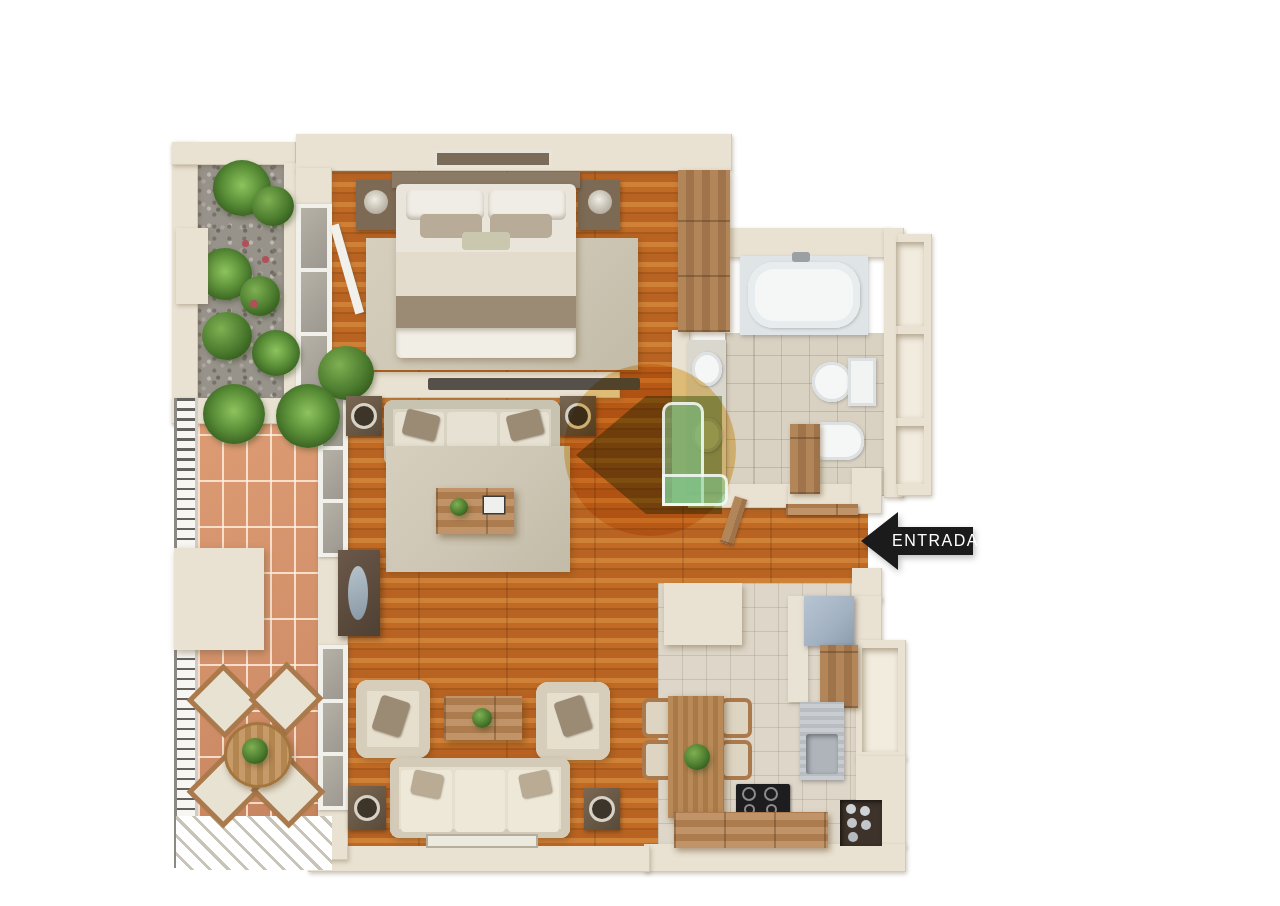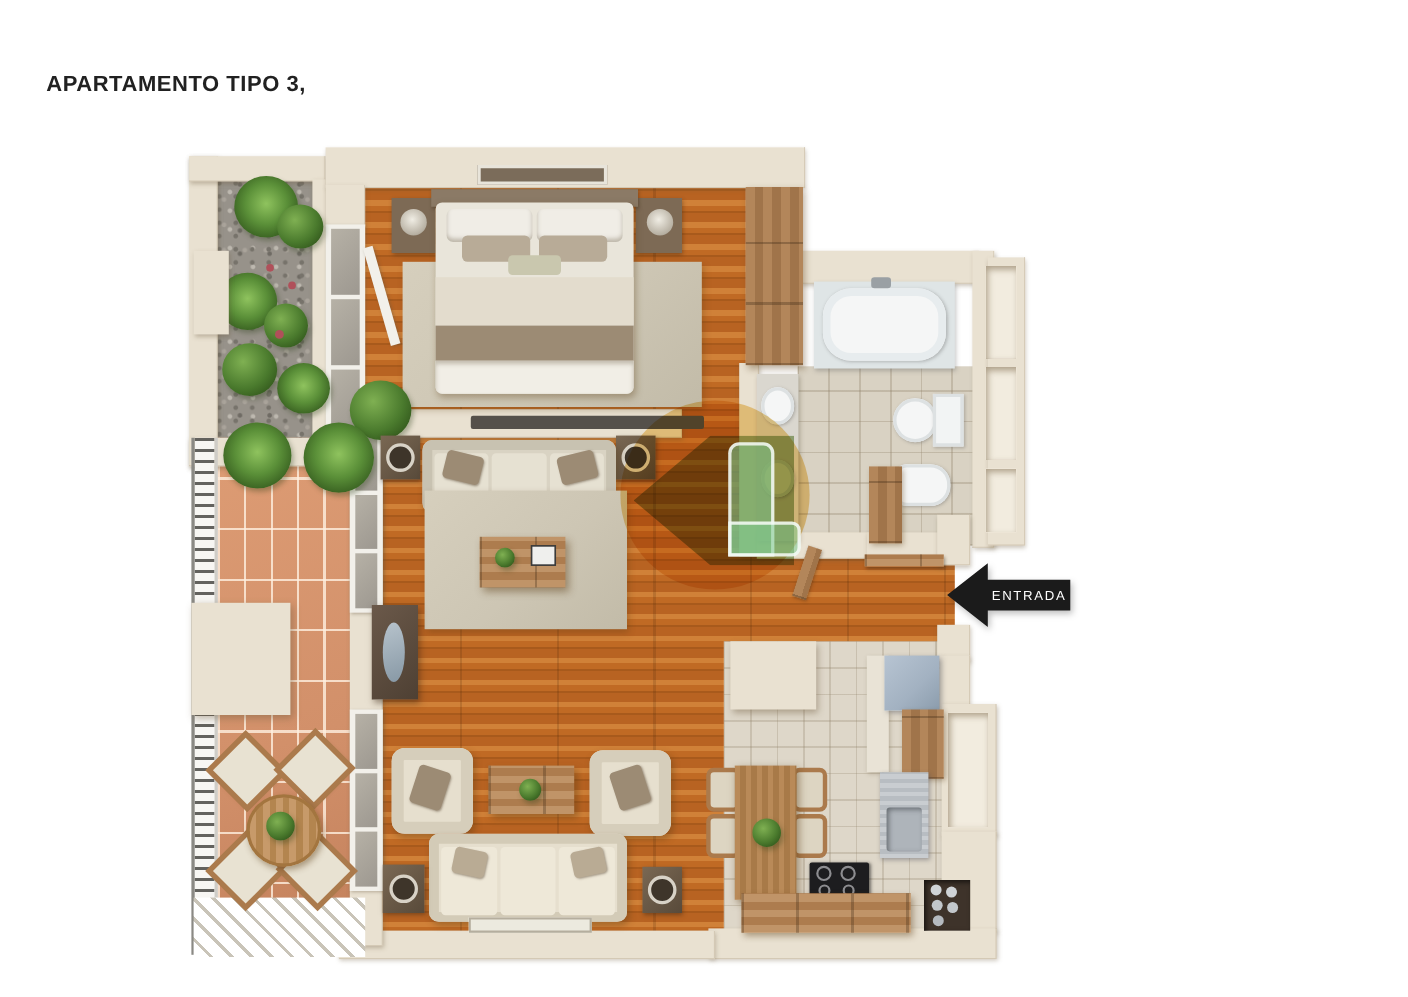--- a/index.html
+++ b/index.html
@@ -75,21 +75,21 @@
     width:20px;height:20px;border-radius:50%;border:3px solid #d8d2c6;background:#3e352a;}
   .woodgrain-v{background:
     repeating-linear-gradient(0deg, rgba(60,40,20,.32) 0 2px, rgba(0,0,0,0) 2px 55px),
     repeating-linear-gradient(90deg, #b3865a 0 8px, #a0744a 8px 16px);}
   .woodgrain-h{background:
     repeating-linear-gradient(90deg, rgba(60,40,20,.30) 0 2px, rgba(0,0,0,0) 2px 50px),
     repeating-linear-gradient(0deg, #c09468 0 7px, #ad7c4e 7px 14px);}
   .white-fix{background:var(--fixture-white);box-shadow:inset 0 0 0 3px #dde1e2,1px 1px 3px rgba(80,80,80,.35);}
   .niche{position:absolute;background:#f2ecdf;box-shadow:inset 2px 3px 6px rgba(120,100,70,.55);}
   .wm{mix-blend-mode:multiply;}
-  .arrow-label{position:absolute;color:var(--entrance-text);font-size:12px;letter-spacing:1.5px;
+  .arrow-label{position:absolute;color:var(--entrance-text);font-size:16px;letter-spacing:1.5px;
     display:flex;align-items:center;justify-content:center;}
 </style>
 </head>
 <body>
 
 <div class="stage">
 
   <div class="wood-h abs" style="left:330px;top:372px;width:538px;height:478px;"></div>
   <div class="wood-h abs" style="left:330px;top:168px;width:348px;height:206px;"></div>
   <div class="gravel abs" style="left:196px;top:163px;width:99px;height:239px;"></div>
@@ -264,14 +264,13 @@
   <div class="abs wm" style="left:564px;top:364px;width:172px;height:172px;border-radius:50%;background:var(--watermark-yellow);"></div>
   <div class="abs wm" style="left:576px;top:396px;width:146px;height:118px;background:var(--watermark-green);clip-path:polygon(0 50%, 48% 0, 100% 0, 100% 100%, 48% 100%);"></div>
   <div class="abs" style="left:662px;top:402px;width:36px;height:98px;background:var(--watermark-lightgreen);border:3px solid rgba(255,255,255,.8);border-radius:10px 10px 0 0;"></div>
   <div class="abs" style="left:662px;top:474px;width:60px;height:26px;background:var(--watermark-lightgreen);border:3px solid rgba(255,255,255,.8);border-radius:0 8px 8px 0;"></div>
 
   <svg class="abs" style="left:858px;top:510px;filter:drop-shadow(2px 3px 3px rgba(0,0,0,.25));" width="118" height="62" viewBox="0 0 118 62">
     <polygon points="3,31 40,2 40,17 115,17 115,45 40,45 40,60" fill="var(--entrance-arrow)"></polygon>
   </svg>
   <div class="arrow-label" style="left:900px;top:527px;width:71px;height:28px;">ENTRADA</div>
 
-  <div class="title">APARTAMENTO TIPO 3,</div>
 </div>
 
 </body></html>

